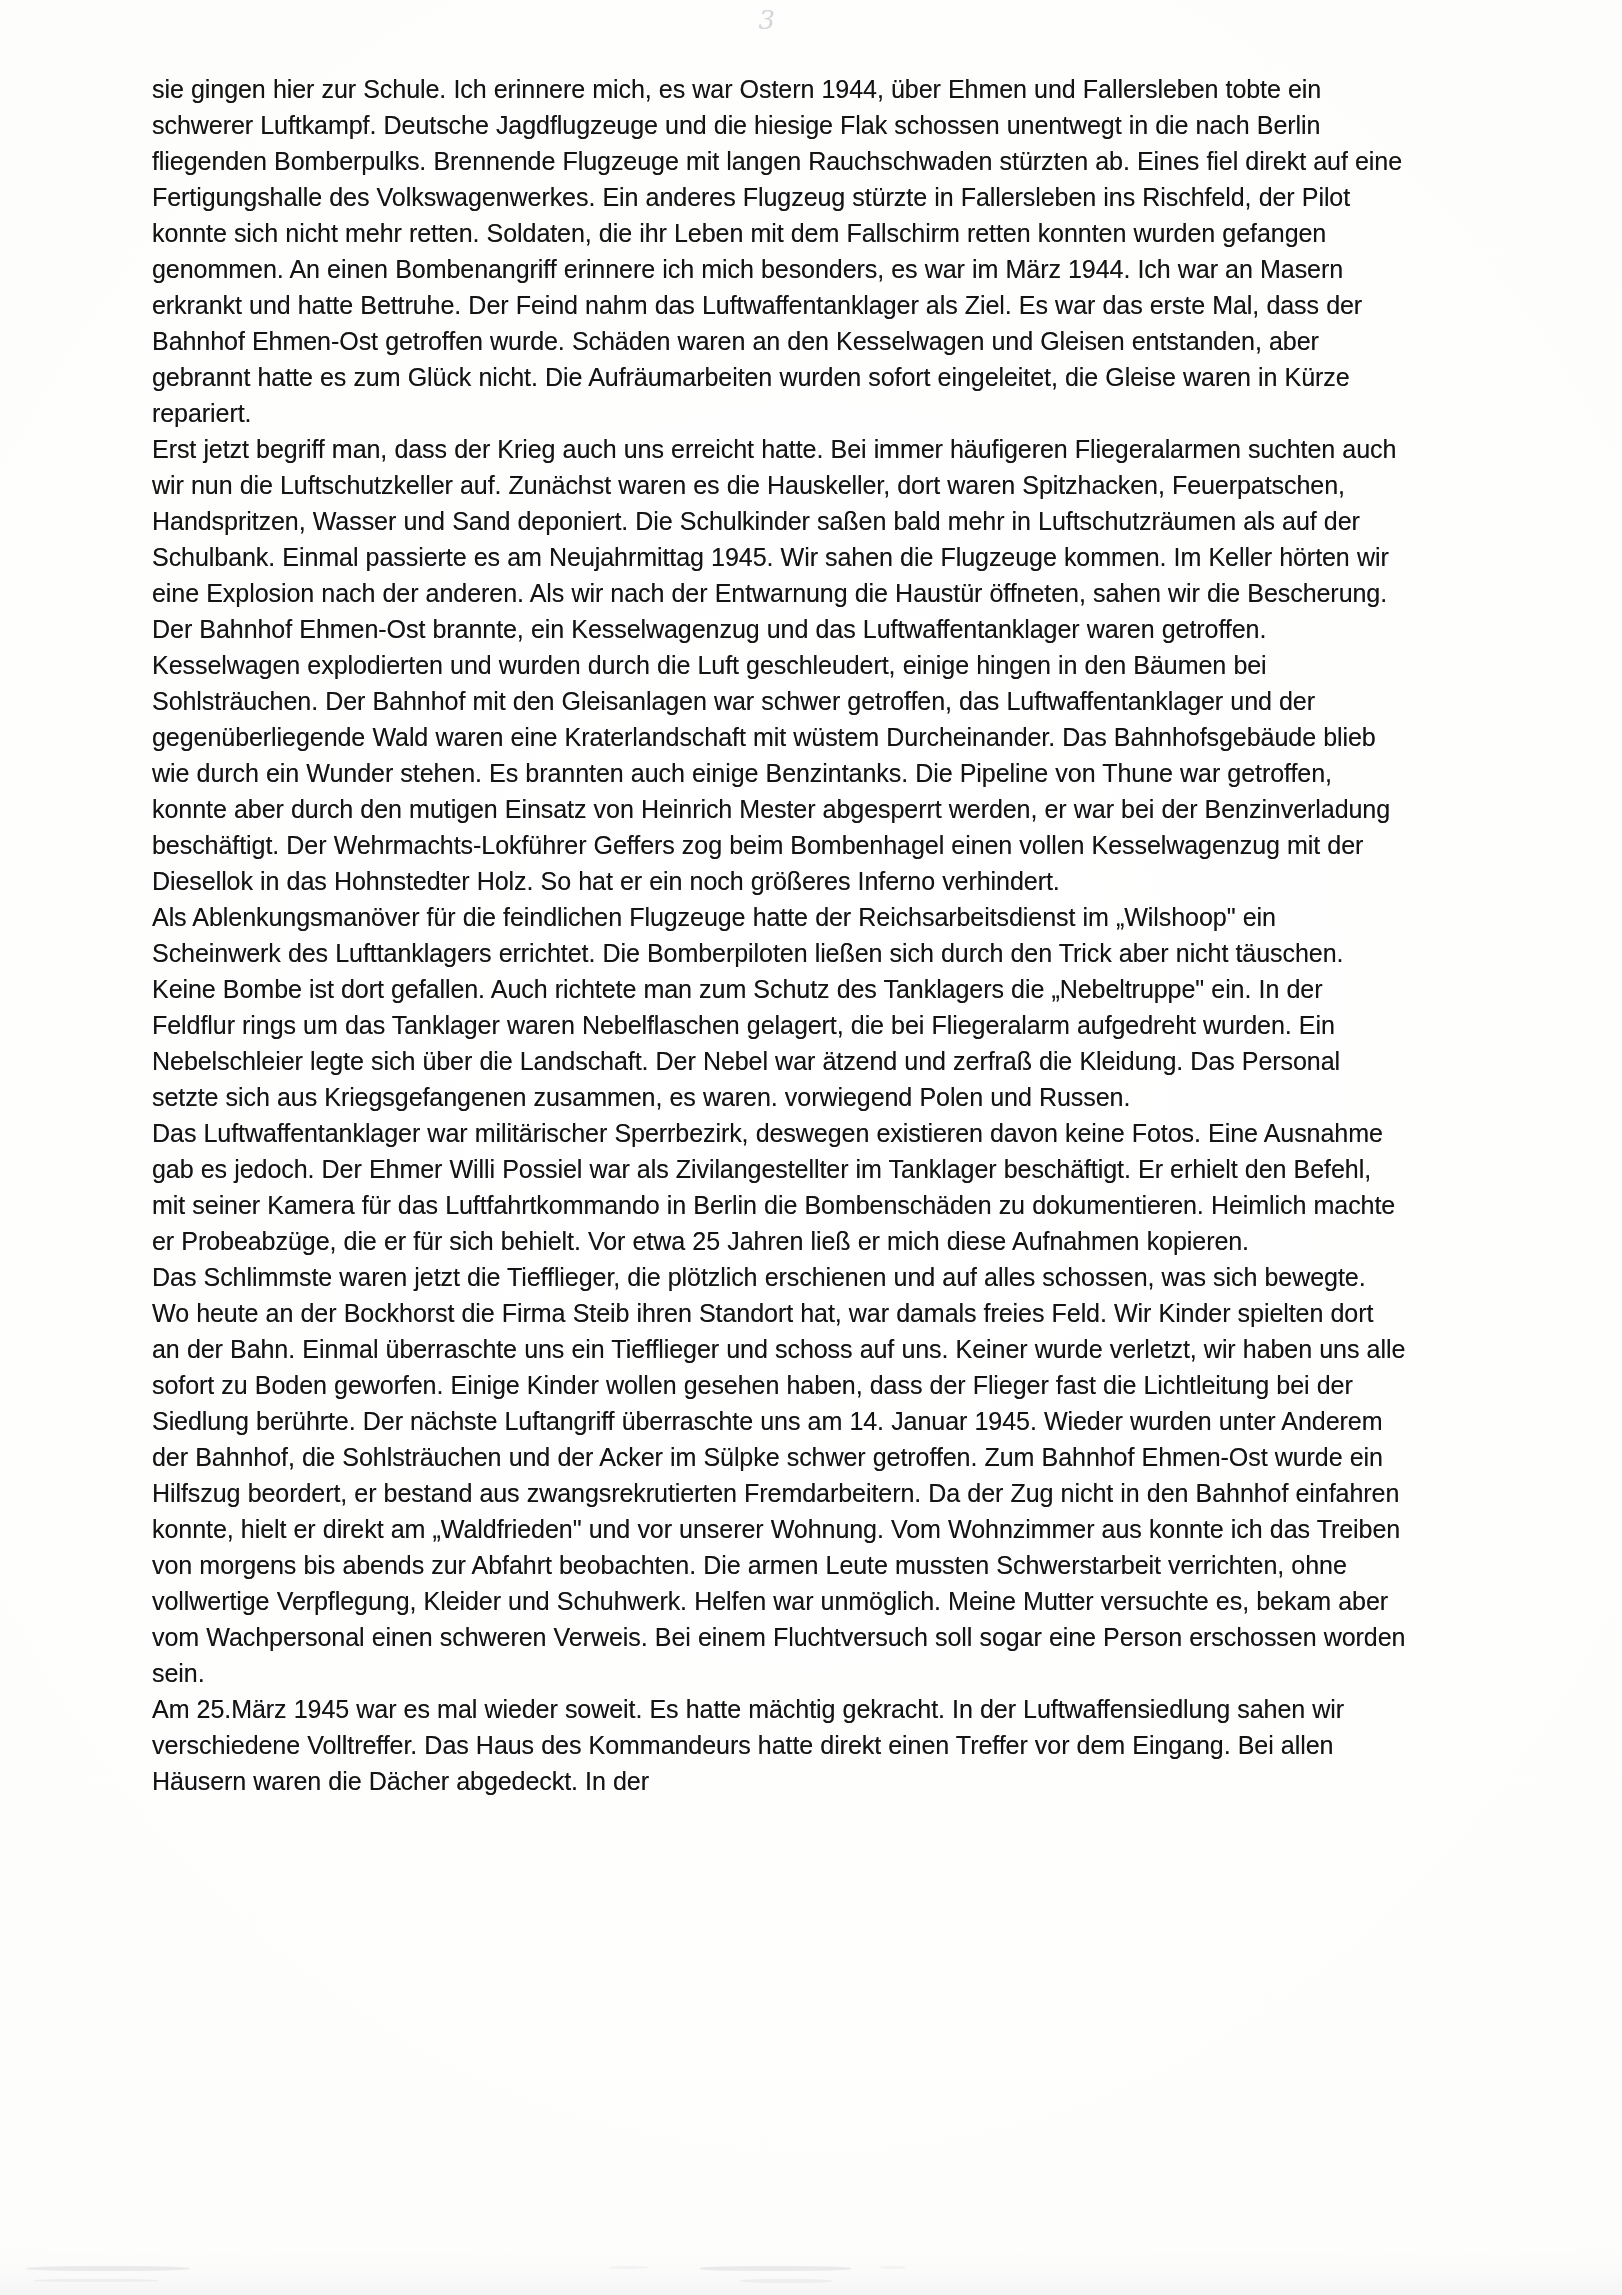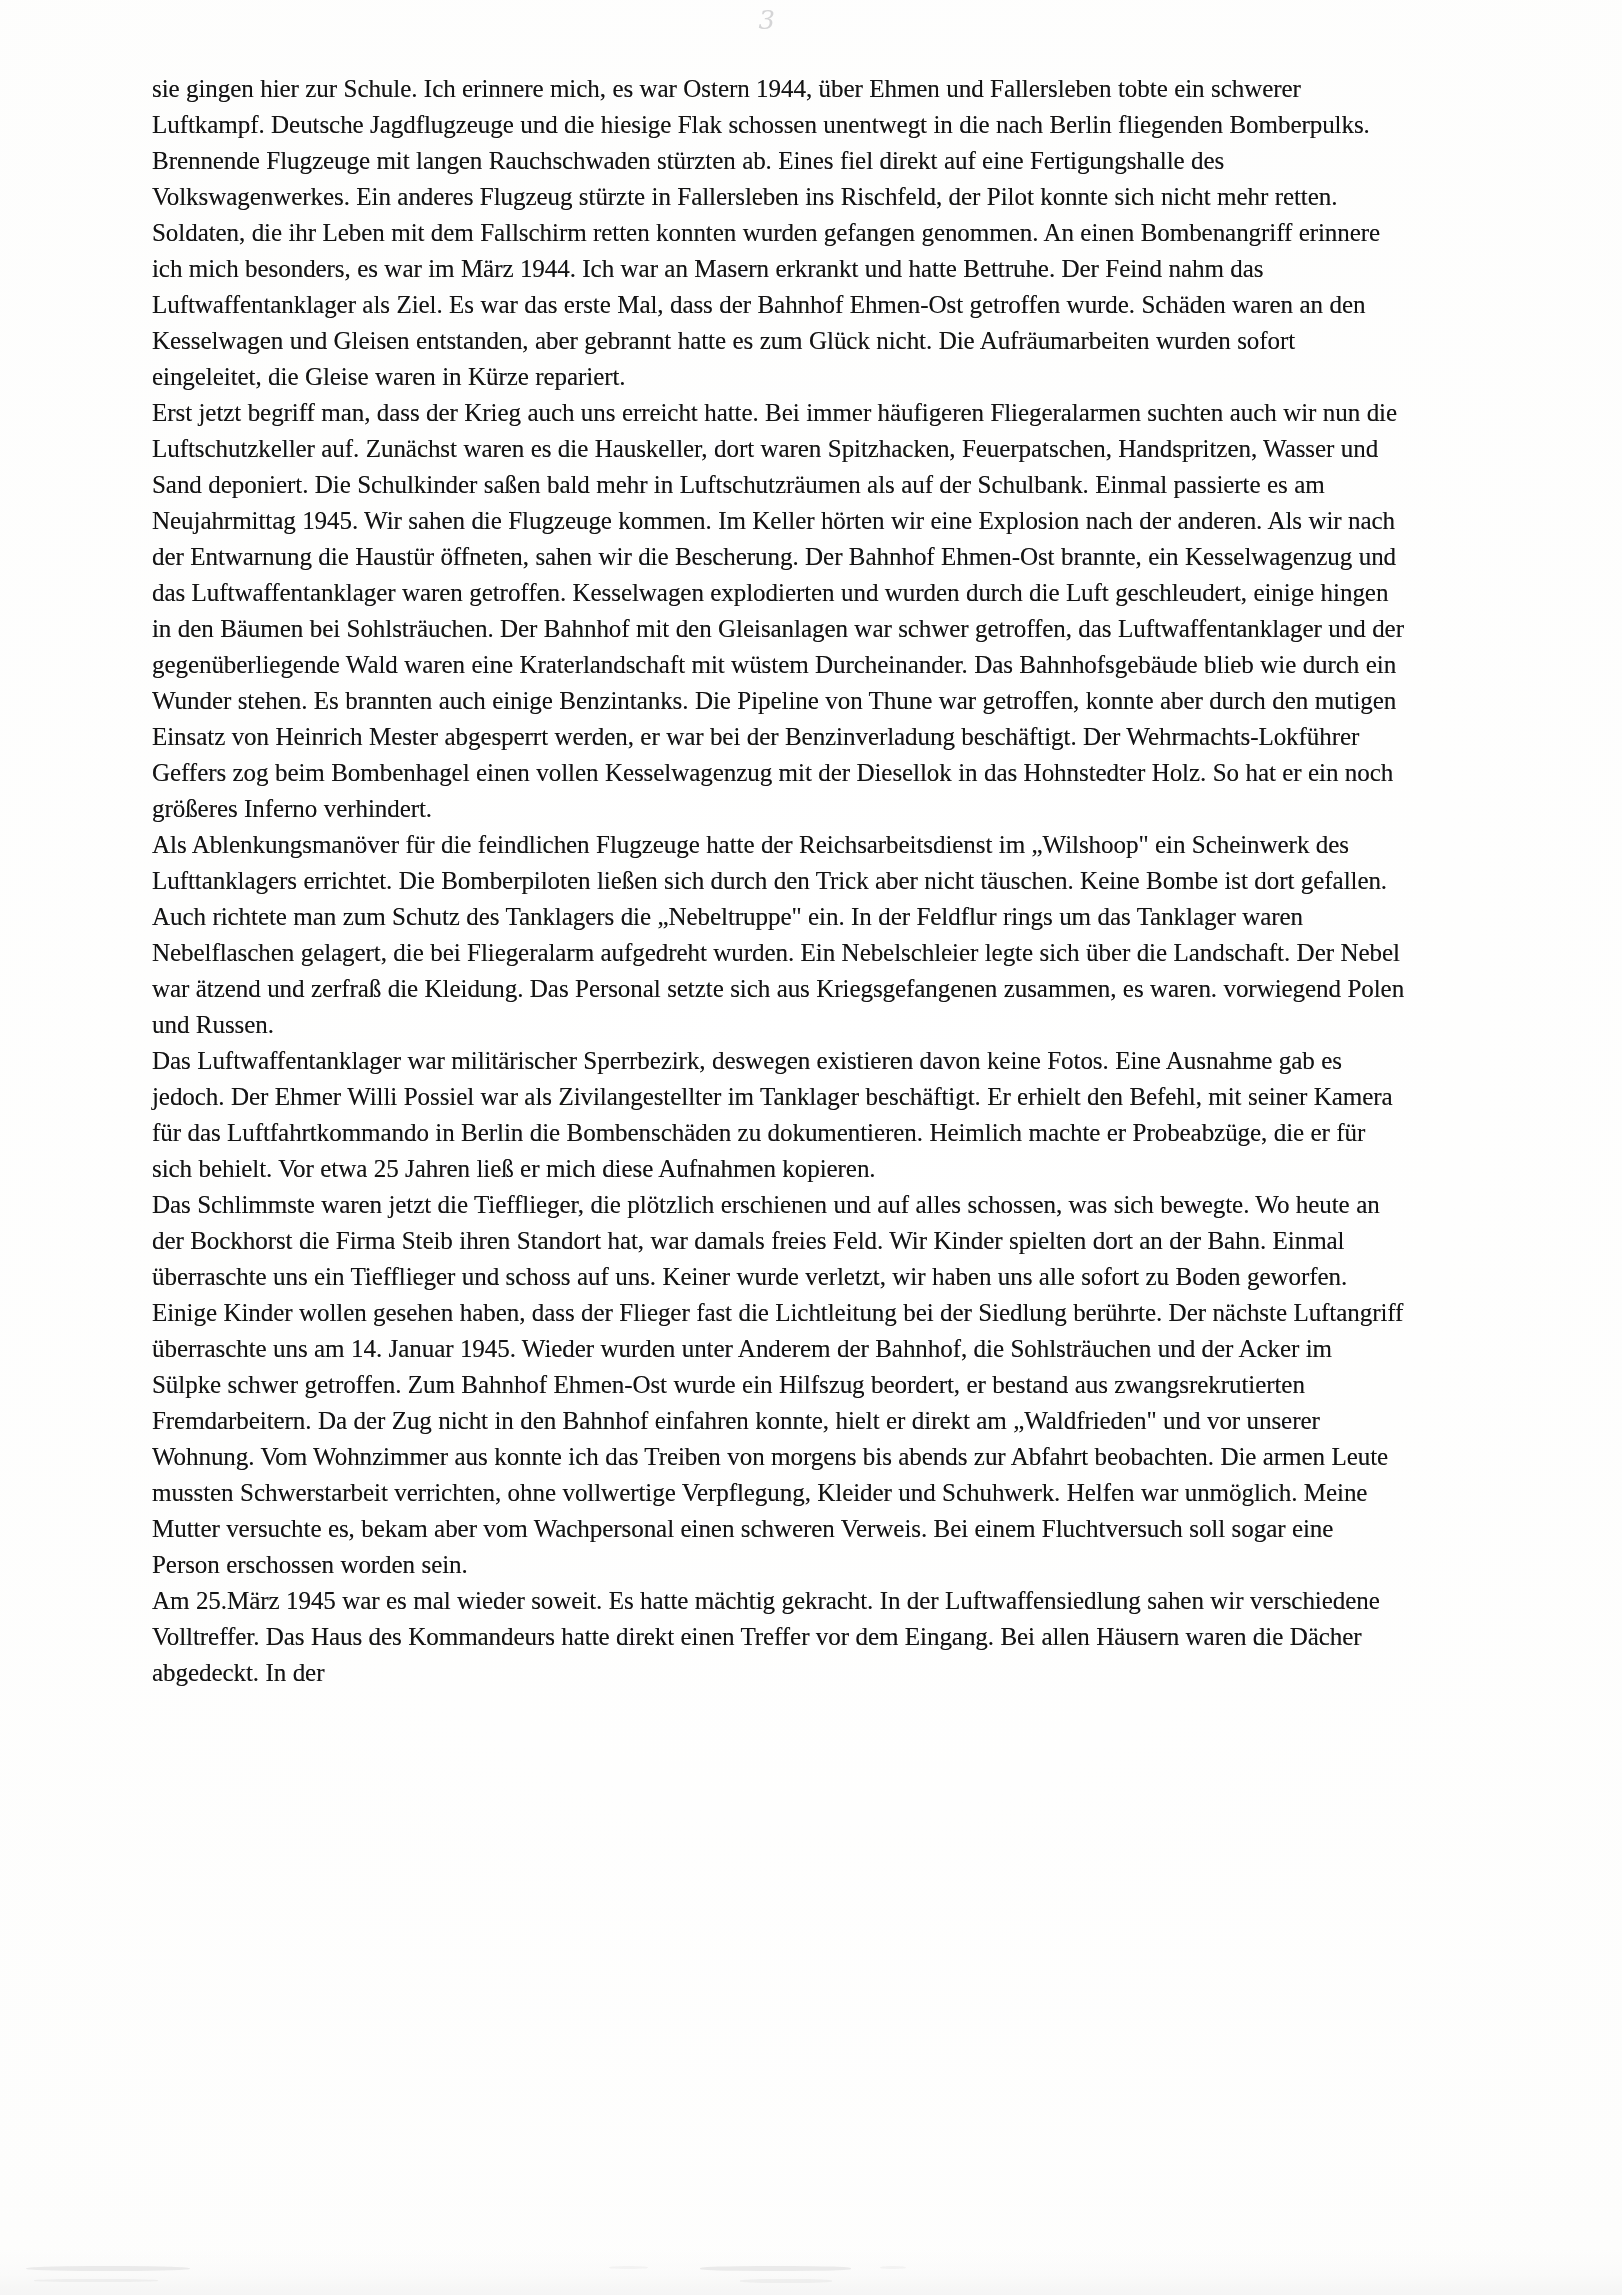--- a/index.html
+++ b/index.html
@@ -77,21 +77,20 @@
     letter-spacing: 1.3px;
     user-select: none;
   }
 
   
   .text-column {
     position: absolute;
     left: 152px;
     top: 71px;
     width: 1299px;
-    font-family: Liberation Serif, serif;
   }
 
   .doc-paragraph {
     margin: 0;
     padding: 0;
     font-size: 26px;
     line-height: 36px;
     color: #141414;
     letter-spacing: -0.1px;
     word-spacing: 0.3px;

